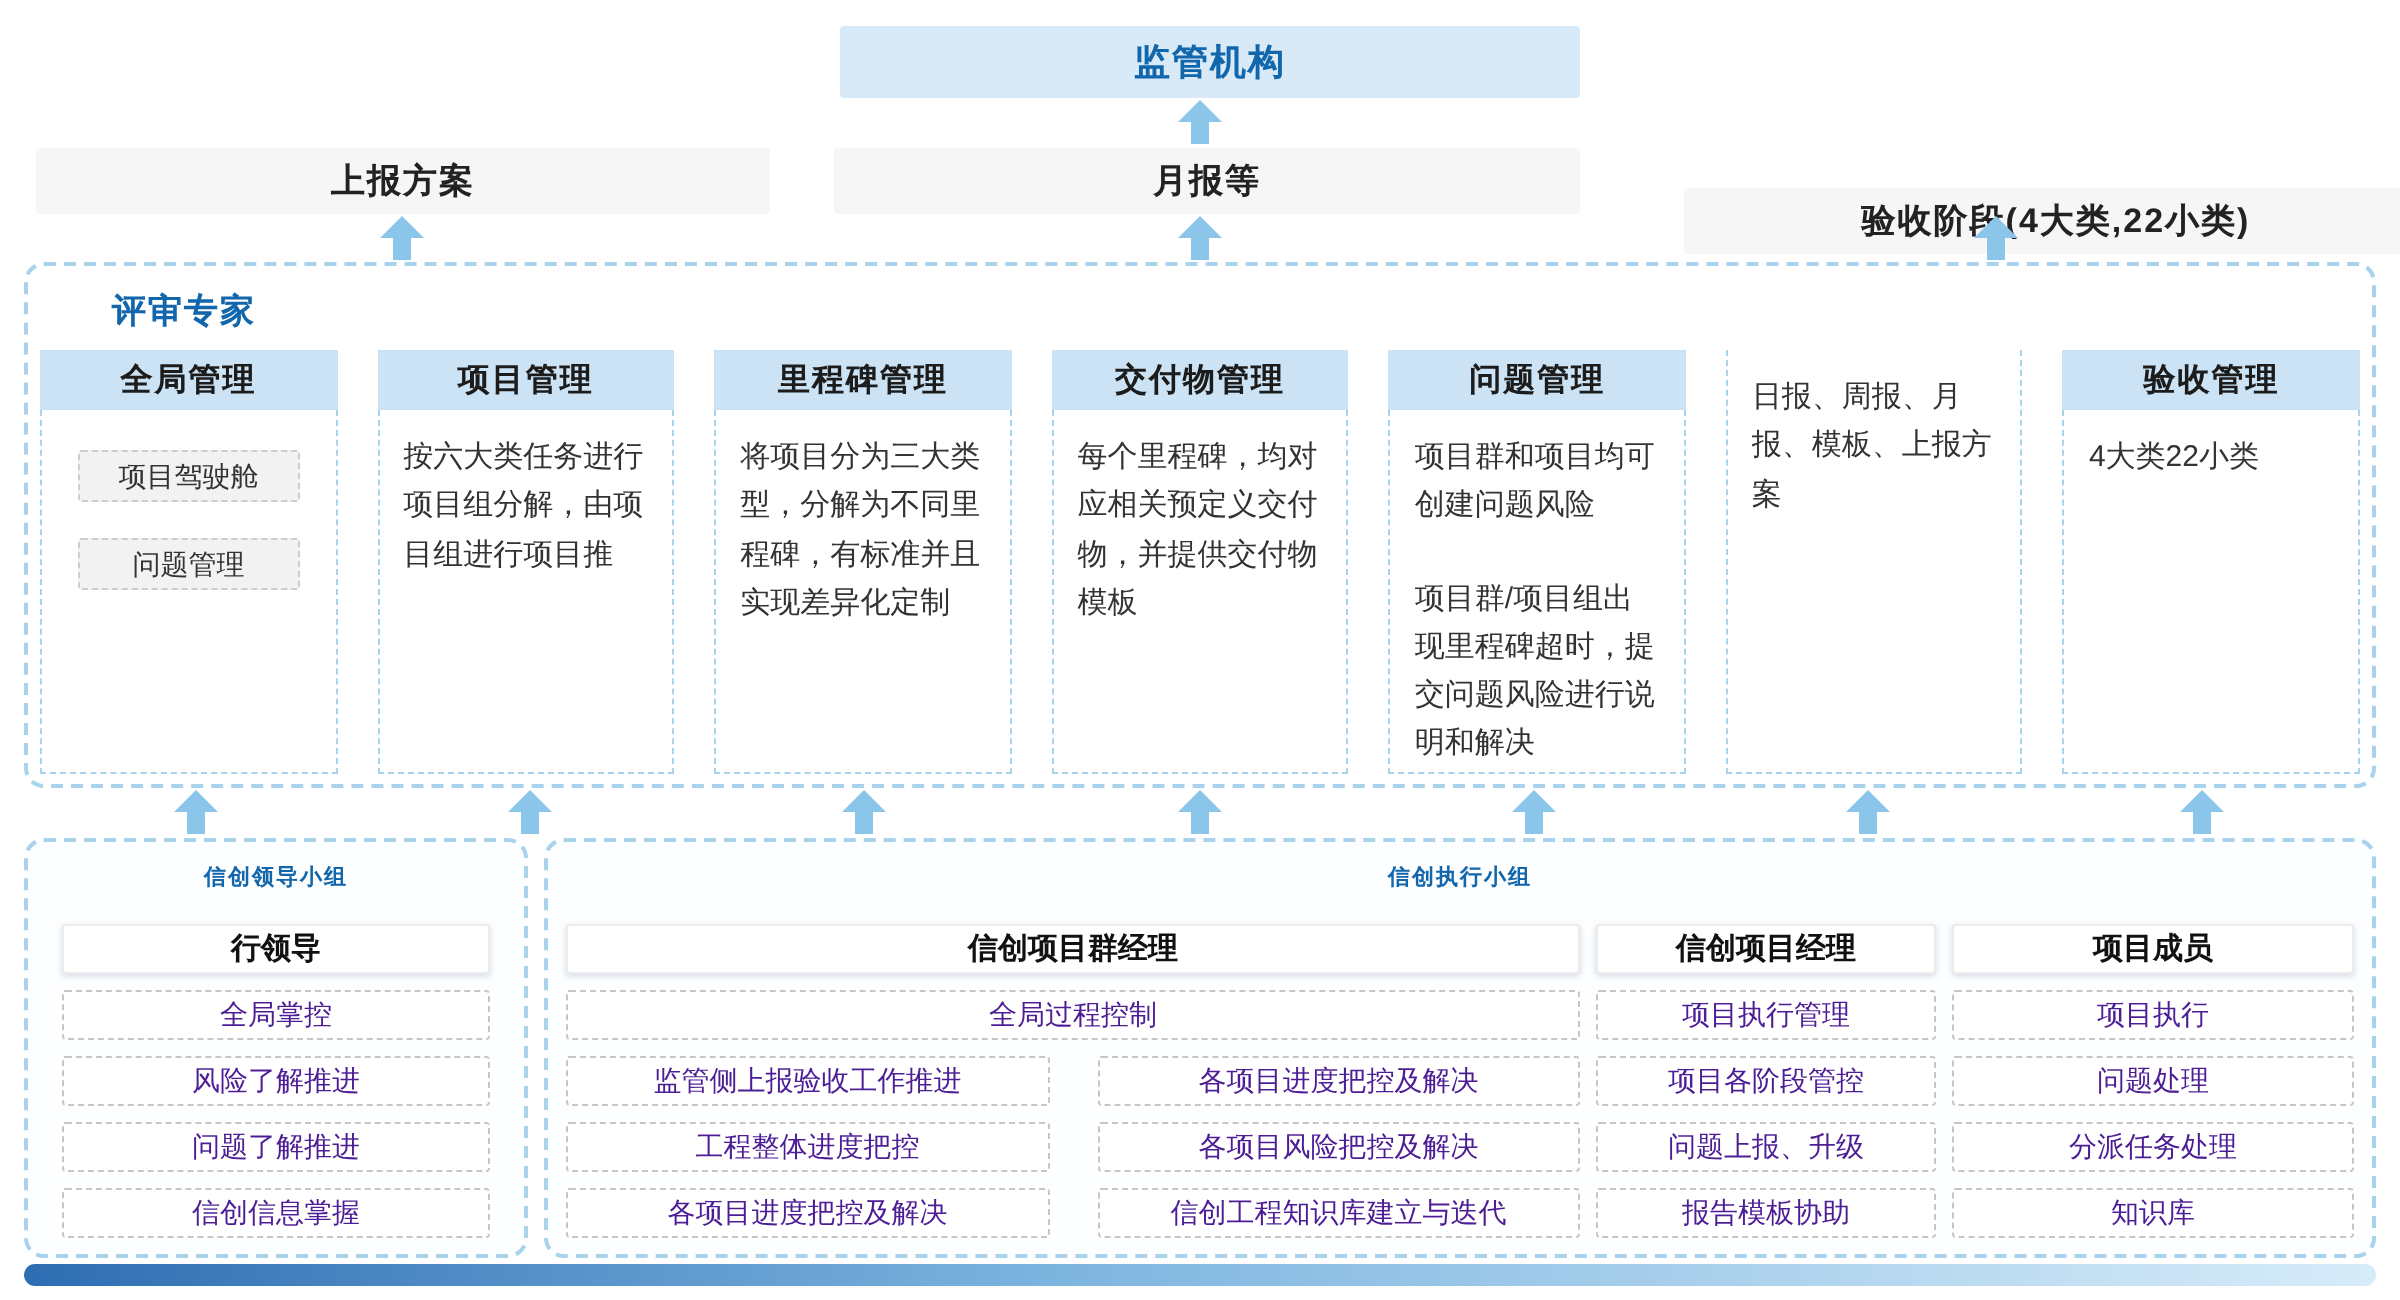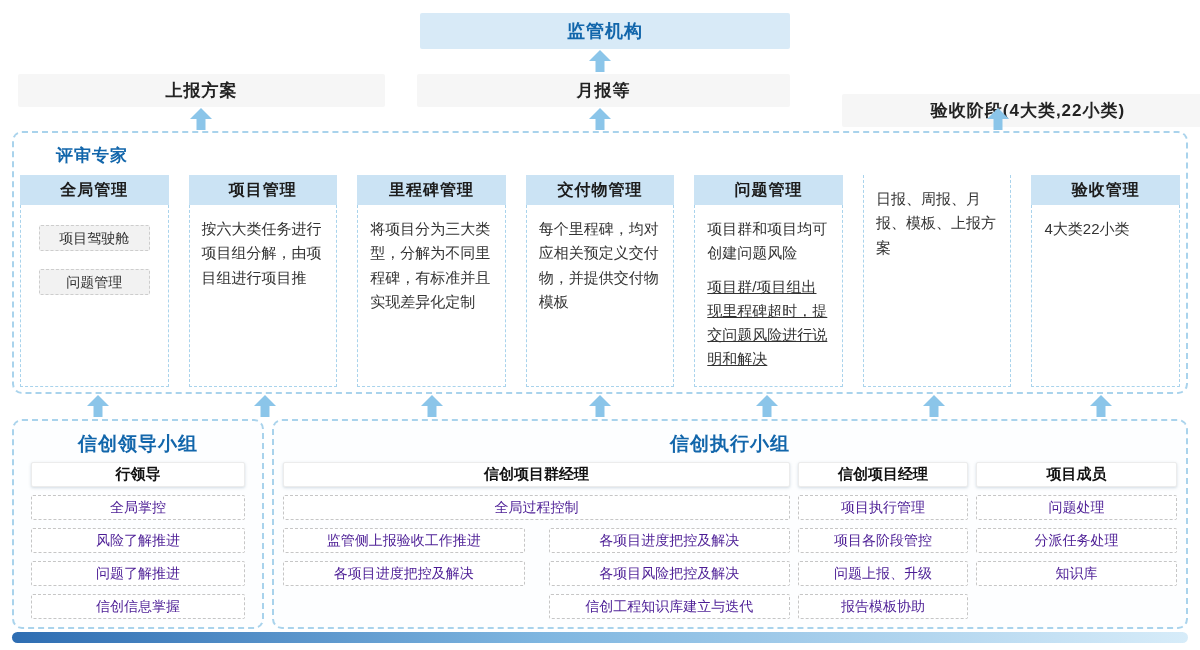--- a/index.html
+++ b/index.html
@@ -55,36 +55,36 @@
   .col-h {
     height:30px; background:var(--column-header-bg,#cbe3f4);
     font-weight:bold; font-size:16px; color:#1c1c1c; letter-spacing:1px;
     display:flex; align-items:center; justify-content:center; flex:none;
   }
   .col-b {
     flex:1; border:1px dashed var(--dash-border,#a9d3ec); border-top:none;
     padding:12px 12px 8px; font-size:15px; color:#333; line-height:1.62; overflow:hidden;
   }
   .ptext { margin:0; }
-  .ptext.mt { margin-top:9px;text-decoration:underline; }
+  .ptext.mt { margin-top:22px; }
   .chip {
     height:26px; margin:8px 6px 18px; background:var(--chip-bg,#f2f2f2);
     border:1px dashed #cdcdcd; border-radius:2px;
     display:flex; align-items:center; justify-content:center; font-size:14px; color:#333;
   }
 
   
   .bot-box {
     position:absolute; top:419px; height:210px;
     border:2px dashed var(--dash-border,#a9d3ec); border-radius:10px; background:#fdfeff;
   }
   #lead { left:12px; width:252px; padding:0 17px; }
   #exec { left:272px; width:916px; padding:0 9px; }
   .group-title {
-    text-align:center; color:var(--accent,#1266ab); font-weight:bold; font-size:19px;
+    text-align:center; color:var(--accent,#1266ab); font-weight:bold; font-size:11px;
     letter-spacing:1px; margin-top:10px; height:24px;
   }
   .role-chip {
     height:25px; margin-top:7px; background:#fff; border:1px solid #ececec; border-radius:2px;
     box-shadow:0 1px 3px rgba(110,135,160,.30);
     display:flex; align-items:center; justify-content:center;
     font-weight:bold; font-size:15px; color:#111;
   }
   .itm {
     height:25px; margin-top:8px; background:#fff; border:1px dashed #c6c6c6; border-radius:2px;
@@ -199,40 +199,42 @@
   <div class="bot-box" id="exec">
     <div class="group-title">信创执行小组</div>
     <div class="exec-row">
 
       <div class="g1">
         <div class="role-chip">信创项目群经理</div>
         <div class="itm">全局过程控制</div>
         <div class="two-col">
           <div>
             <div class="itm">监管侧上报验收工作推进</div>
+            <div class="itm">工程整体进度把控</div>
             <div class="itm">各项目进度把控及解决</div>
           </div>
           <div>
             <div class="itm">各项目进度把控及解决</div>
             <div class="itm">各项目风险把控及解决</div>
             <div class="itm">信创工程知识库建立与迭代</div>
           </div>
         </div>
       </div>
 
       <div class="g2">
         <div class="role-chip">信创项目经理</div>
         <div class="itm">项目执行管理</div>
         <div class="itm">项目各阶段管控</div>
         <div class="itm">问题上报、升级</div>
         <div class="itm">报告模板协助</div>
       </div>
 
       <div class="g3">
         <div class="role-chip">项目成员</div>
+        <div class="itm">项目执行</div>
         <div class="itm">问题处理</div>
         <div class="itm">分派任务处理</div>
         <div class="itm">知识库</div>
       </div>
 
     </div>
   </div>
 
   <div class="grad-bar"></div>
 

